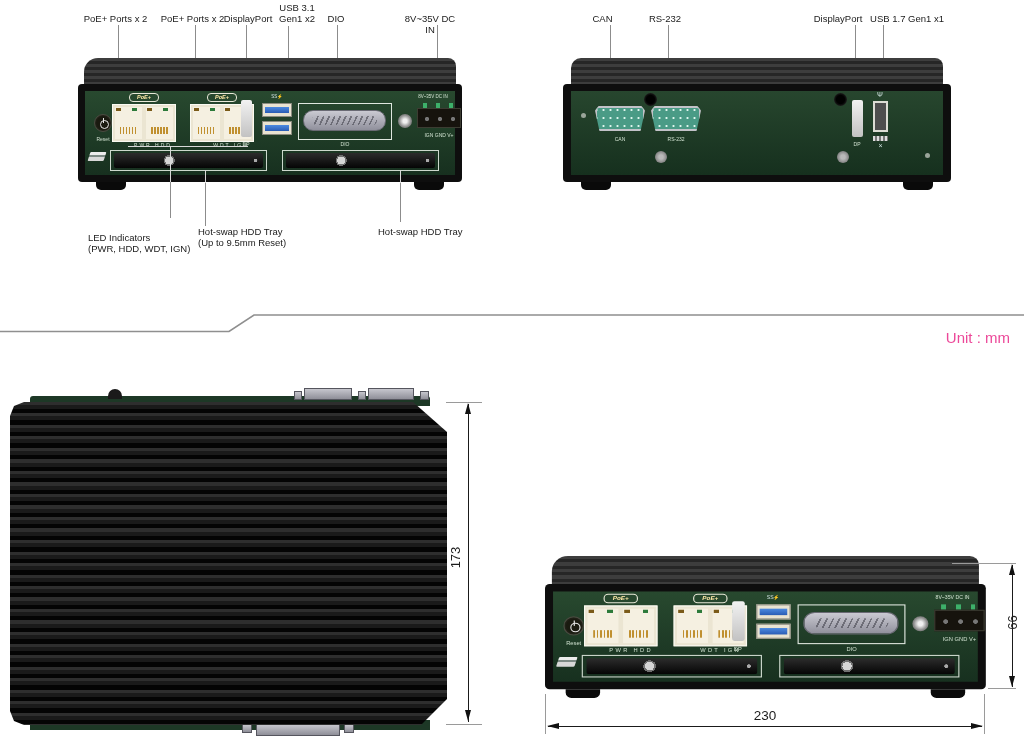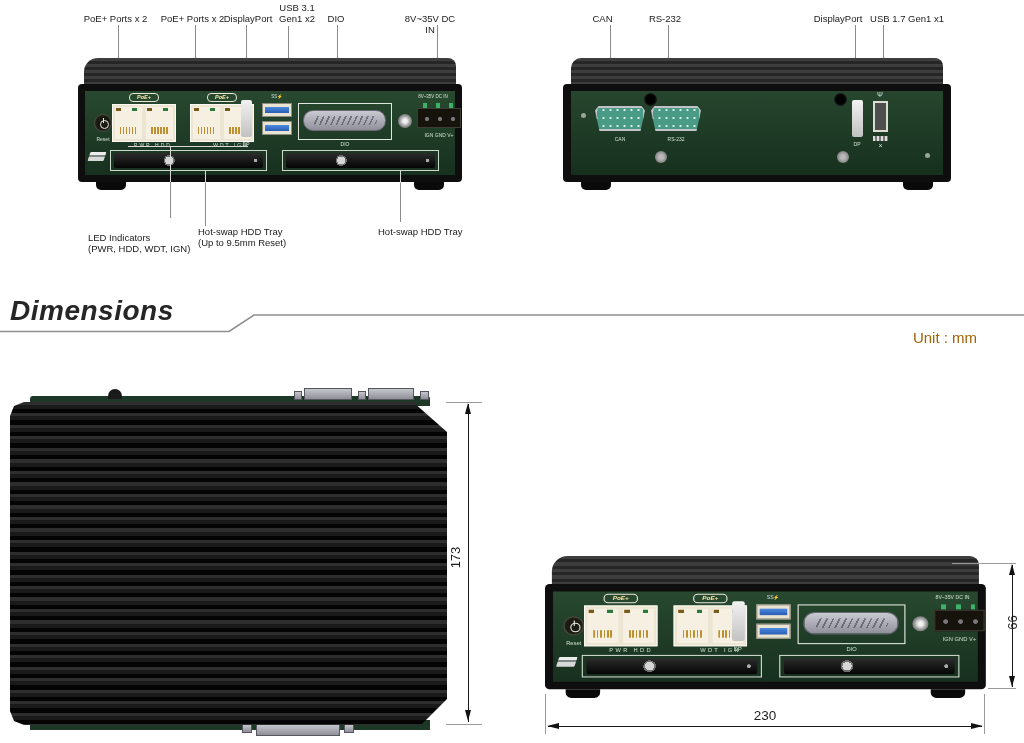--- a/index.html
+++ b/index.html
@@ -105,21 +105,21 @@
   .rp-usb { left:302px; top:10px; width:15px; height:31px; border:2px solid #dcdcd4; background:#4e4e4e; }
   .rp-pad { left:302px; top:45px; width:15px; height:5px;
             background:repeating-linear-gradient(90deg,#ddd 0 2px,#777 2px 4px); }
   .rp-xi { left:302px; top:51px; width:15px; font-size:7px; color:#cfe0df; text-align:center; line-height:7px; }
   .rp-canl { left:24px; top:45px; width:50px; }
   .rp-rsl { left:80px; top:45px; width:50px; }
 
   
   .dim-heading { position:absolute; left:10px; top:295px; font-size:28px; font-weight:bold; font-style:italic;
             color:#262626; letter-spacing:0.5px; }
-  .unit { position:absolute; left:880px; top:329px; width:130px; text-align:center; font-size:15px; color:#a16207; }
+  .unit { position:absolute; left:880px; top:329px; width:130px; text-align:right; font-size:15px; color:#ec4899; }
 
   
   .topview { position:absolute; left:8px; top:386px; width:490px; height:360px; }
   .topview > div { position:absolute; }
   .tv-strip { left:22px; width:400px; height:10px; background:#1d3826; }
   .tv-strip.st { top:10px; border-radius:3px 3px 0 0; }
   .tv-strip.sb { top:334px; }
   .tv-bump { left:100px; top:3px; width:14px; height:10px; border-radius:7px 7px 0 0; background:#1a1a1a; }
   .tv-con { background:linear-gradient(180deg,#c6c6cd,#8f8f98); border:1px solid #55555e; }
   .tv-box { left:2px; top:16px; width:437px; height:323px;
@@ -245,21 +245,20 @@
       <div class="rp-usbi">Ψ</div>
       <div class="rp-usb"></div>
       <div class="rp-pad"></div>
       <div class="rp-xi">×</div>
       <div class="rp-sm m2"></div>
     </div>
     <div class="fp-ft f1"></div>
     <div class="fp-ft f2" style="left:340px;"></div>
   </div>
 
-  <div class="dim-heading">Dimensions</div>
   <svg class="abs" style="left:0; top:308px;" width="1024" height="28">
     <polyline points="0,23.5 229,23.5 254,7 1024,7" fill="none" stroke="#8f8f8f" stroke-width="1.6"></polyline>
   </svg>
   <div class="unit">Unit : mm</div>
 
   <div class="topview">
     <div class="tv-strip st"></div>
     <div class="tv-bump"></div>
     <div class="tv-con" style="left:286px; top:5px; width:8px; height:9px;"></div>
     <div class="tv-con" style="left:296px; top:2px; width:48px; height:12px;"></div>

